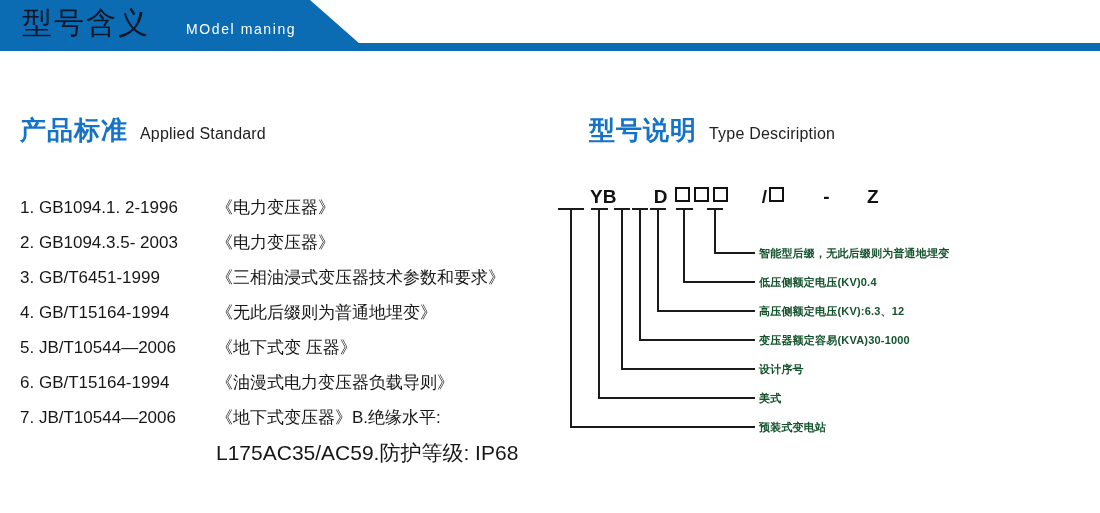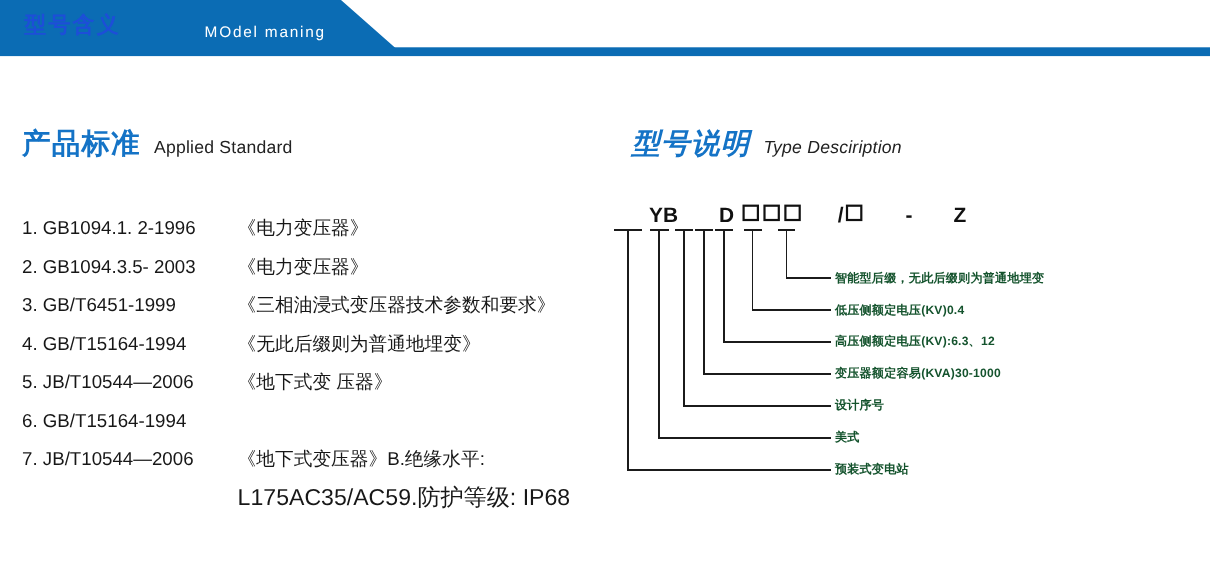--- a/index.html
+++ b/index.html
@@ -46,23 +46,23 @@
     top: 0;
     width: 410px;
     height: 51px;
     background: #0b6cb4;
     clip-path: polygon(0 0, 310px 0, 360px 44px, 410px 44px, 410px 51px, 0 51px);
   }
   .header-title {
     position: absolute;
     left: 22px;
     top: 4px;
-    font-size: 20px;
-    font-weight: bold;
-    color: #1d4ed8;
+    font-size: 30px;
+    font-weight: normal;
+    color: #0f172a;
     letter-spacing: 2px;
     line-height: 38px;
     white-space: nowrap;
   }
   .header-sub {
     position: absolute;
     left: 186px;
     top: 20px;
     font-size: 14px;
     color: #ffffff;
@@ -84,21 +84,21 @@
     vertical-align: baseline;
   }
   .section-head .en {
     font-size: 16px;
     color: #222222;
     margin-left: 12px;
     letter-spacing: 0.2px;
     vertical-align: baseline;
   }
   #head-left  { left: 20px;  top: 113px; }
-  #head-right { left: 574px; top: 113px; font-style: italic; }
+  #head-right { left: 589px; top: 113px; }
 
   
   .std-list {
     position: absolute;
     left: 20px;
     top: 190px;
     width: 530px;
   }
   .std-row {
     display: flex;
@@ -210,20 +210,21 @@
   <div class="std-row">
     <span class="std-code"><span>4.</span>&nbsp;<span>GB/T15164-1994</span></span>
       <span class="std-name">《无此后缀则为普通地埋变》</span>
   </div>
   <div class="std-row">
     <span class="std-code"><span>5.</span>&nbsp;<span>JB/T10544—2006</span></span>
       <span class="std-name">《地下式变 压器》</span>
   </div>
   <div class="std-row">
     <span class="std-code"><span>6.</span>&nbsp;<span>GB/T15164-1994</span></span>
+      <span class="std-name">《油漫式电力变压器负载导则》</span>
   </div>
   <div class="std-row">
     <span class="std-code"><span>7.</span>&nbsp;<span>JB/T10544—2006</span></span>
       <span class="std-name">《地下式变压器》B.绝缘水平:</span>
   </div>
   <div class="std-cont">L175AC35/AC59.防护等级: IP68</div>
 </div>
 
 <div class="diagram">
 

